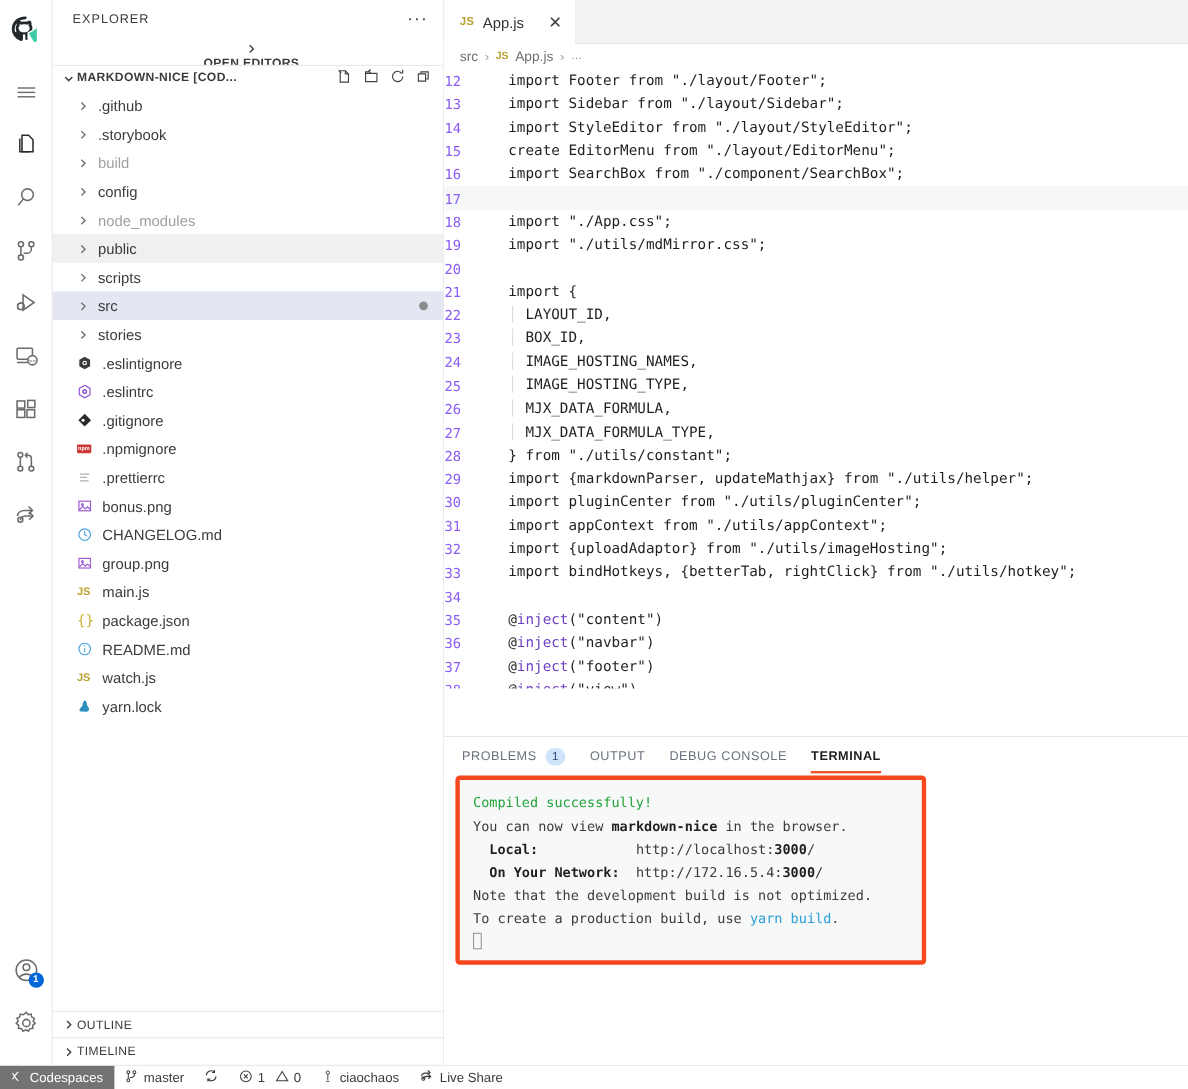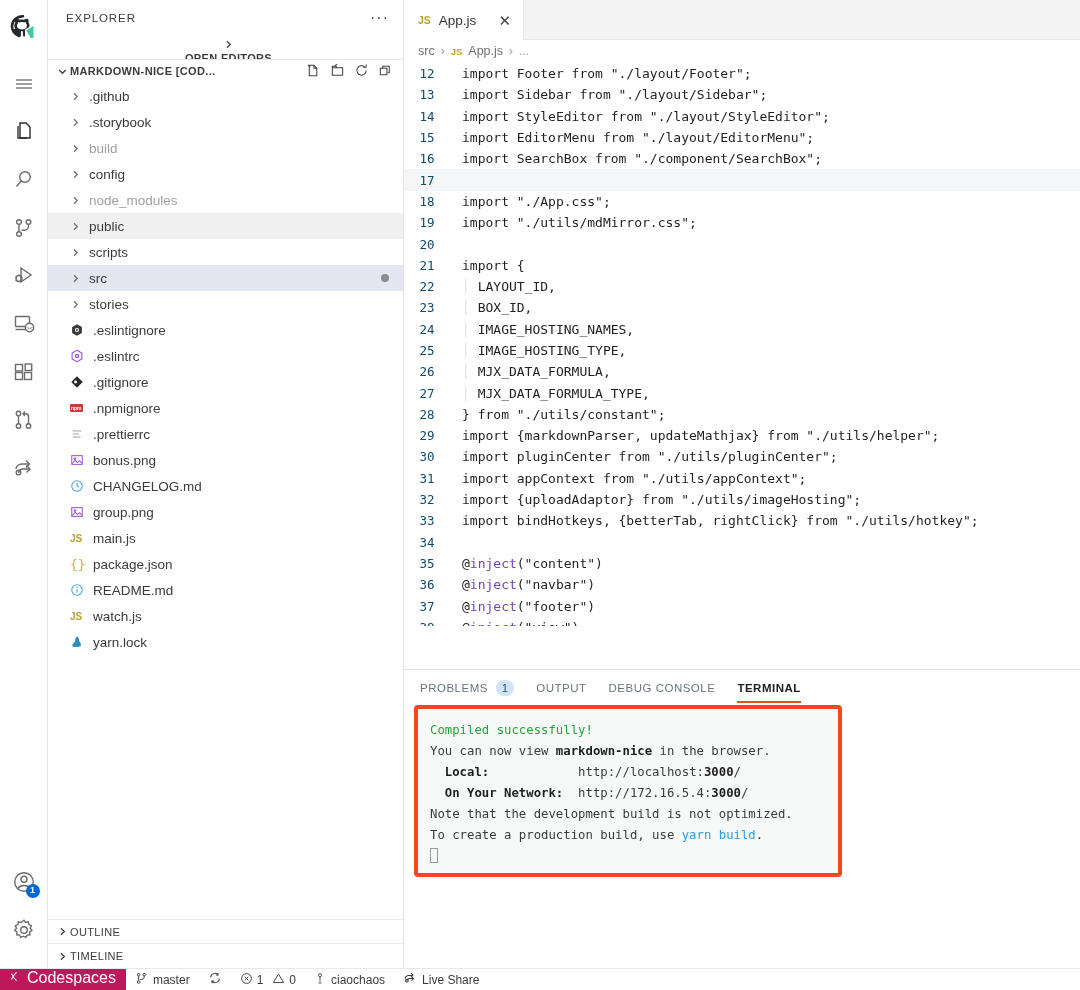--- a/index.html
+++ b/index.html
@@ -154,22 +154,22 @@
     position: relative;
     overflow: hidden;
     font-family: "DejaVu Sans Mono", "Liberation Mono", monospace;
     font-size: 13px;
     background: #fff;
     padding-top: 1px;
   }
   .cline { height: 21.3px; display: flex; align-items: center; white-space: pre; }
   .cline.empty-hl { background: #f5f6f7; }
   .lnum {
-    width: 58px; flex: 0 0 58px; text-align: center;
-    color: #0c4a6e; padding-right: 12px;
+    width: 58px; flex: 0 0 58px; text-align: left;
+    color: #8b5cf6; padding-right: 12px;
     font-size: 12.5px;
   }
   .ctext { color: #1f1f1f; }
   .tk-dec { color: #6f42c1; text-align: center; }
   .indent-guide { color: #dcdcdc; }
 
   
   .panel {
     flex: 0 0 299px; height: 299px;
     background: #ffffff;
@@ -225,24 +225,24 @@
 
   
   .statusbar {
     height: 22px; flex: 0 0 22px;
     background: #ffffff;
     display: flex; align-items: stretch;
     font-size: 12px; color: #3b3b3b;
     border-top: 1px solid #e8e8e8;
   }
   .sb-remote {
-    background: #be185d; color: #fff;
-    display: flex; align-items: flex-start; gap: 6px;
+    background: #737373; color: #fff;
+    display: flex; align-items: center; gap: 6px;
     padding: 0 10px 0 8px;
-    font-size: 16px;
+    font-size: 12px;
   }
   .sb-item { display: flex; align-items: center; gap: 5px; padding: 0 9px; }
   .sb-group { display: flex; align-items: center; gap: 4px; }
   svg { overflow: visible; }
 </style>
 </head>
 <body>
 
 <div id="app">
   <div class="body-row">
@@ -631,21 +631,21 @@
         <span class="jsicon">JS</span>
         <span>App.js</span>
         <span class="sep">›</span>
         <span style="font-size:10px;color:#8a8a8a;">…</span>
       </div>
 
       <div class="code" id="code">
           <div class="cline"><span class="lnum">12</span><span class="ctext">import Footer from "./layout/Footer";</span></div>
           <div class="cline"><span class="lnum">13</span><span class="ctext">import Sidebar from "./layout/Sidebar";</span></div>
           <div class="cline"><span class="lnum">14</span><span class="ctext">import StyleEditor from "./layout/StyleEditor";</span></div>
-          <div class="cline"><span class="lnum">15</span><span class="ctext">import EditorMenu from "./layout/EditorMenu";</span></div>
+          <div class="cline"><span class="lnum">15</span><span class="ctext">create EditorMenu from "./layout/EditorMenu";</span></div>
           <div class="cline"><span class="lnum">16</span><span class="ctext">import SearchBox from "./component/SearchBox";</span></div>
           <div class="cline empty-hl"><span class="lnum">17</span><span class="ctext"></span></div>
           <div class="cline"><span class="lnum">18</span><span class="ctext">import "./App.css";</span></div>
           <div class="cline"><span class="lnum">19</span><span class="ctext">import "./utils/mdMirror.css";</span></div>
           <div class="cline"><span class="lnum">20</span><span class="ctext"></span></div>
           <div class="cline"><span class="lnum">21</span><span class="ctext">import {</span></div>
           <div class="cline"><span class="lnum">22</span><span class="ctext"><span class="indent-guide">│</span> LAYOUT_ID,</span></div>
           <div class="cline"><span class="lnum">23</span><span class="ctext"><span class="indent-guide">│</span> BOX_ID,</span></div>
           <div class="cline"><span class="lnum">24</span><span class="ctext"><span class="indent-guide">│</span> IMAGE_HOSTING_NAMES,</span></div>
           <div class="cline"><span class="lnum">25</span><span class="ctext"><span class="indent-guide">│</span> IMAGE_HOSTING_TYPE,</span></div>

